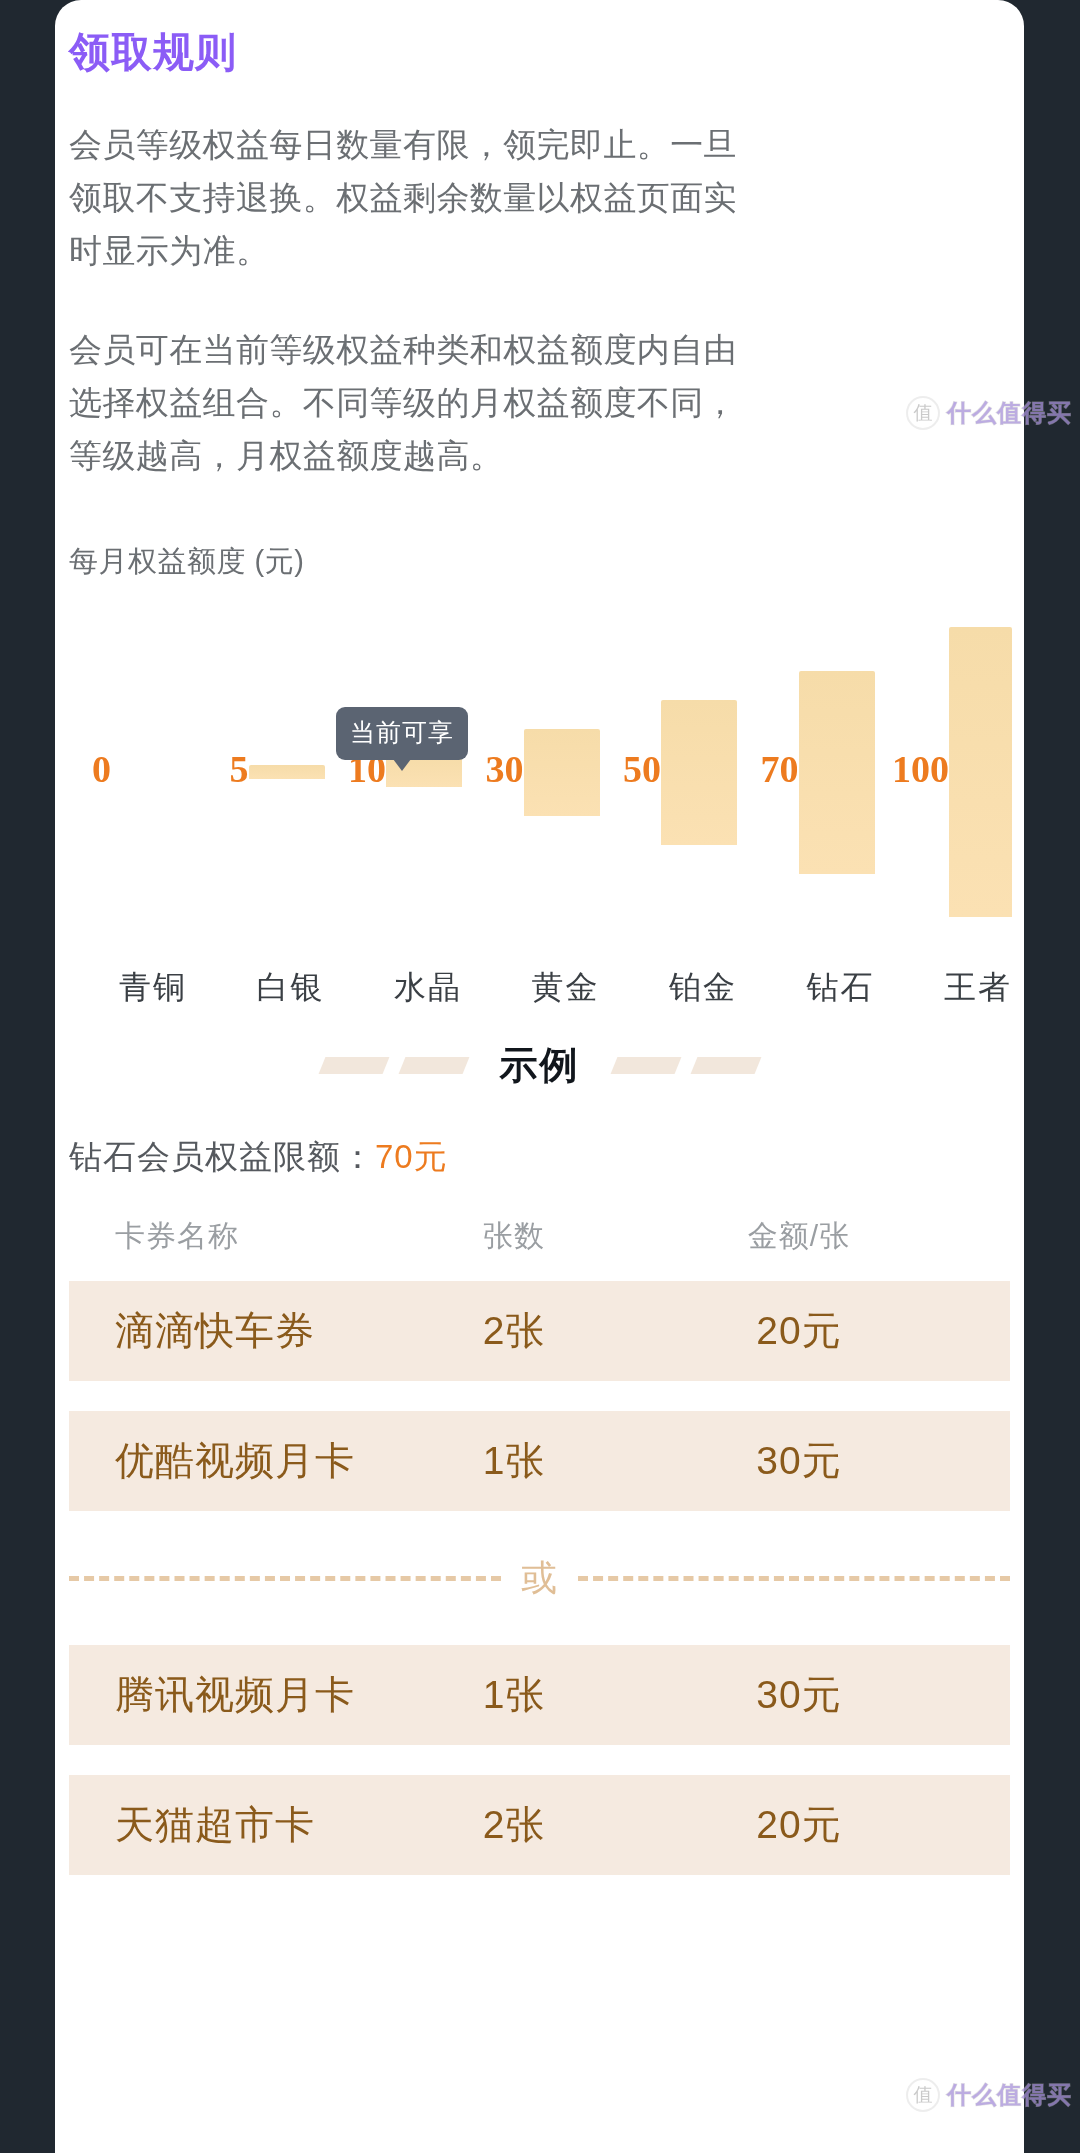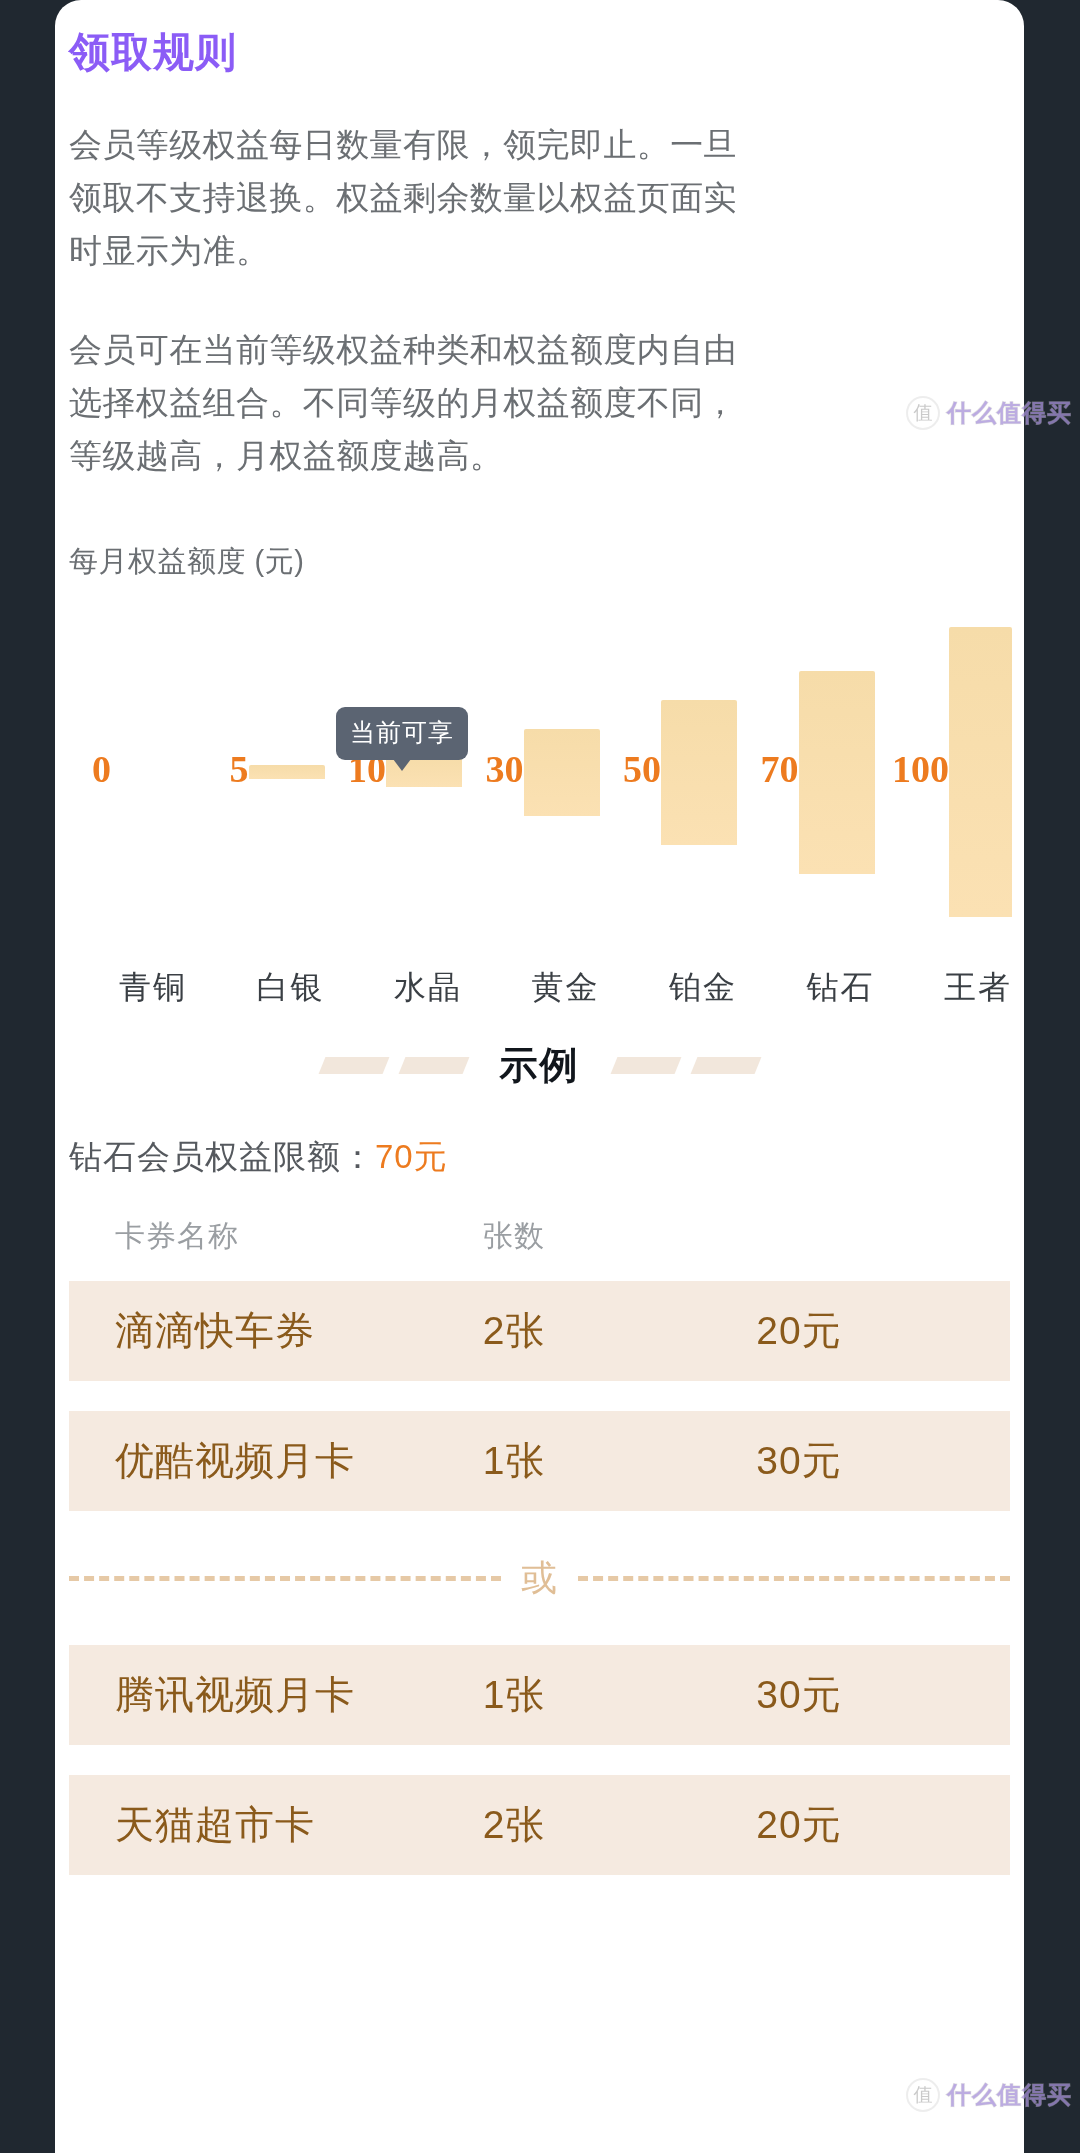--- a/index.html
+++ b/index.html
@@ -298,20 +298,21 @@
 
     <div class="limit-line">
       <span>钻石会员权益限额：</span><span class="limit-value">70元</span>
     </div>
 
     <div class="table">
 
       <div class="thead">
         <div class="th col1">卡券名称</div>
         <div class="th col2">张数</div>
+        <div class="th col3">金额/张</div>
       </div>
 
       <div class="trow">
         <div class="td col1">滴滴快车券</div>
         <div class="td col2">2张</div>
         <div class="td col3">20元</div>
       </div>
 
       <div class="trow">
         <div class="td col1">优酷视频月卡</div>

